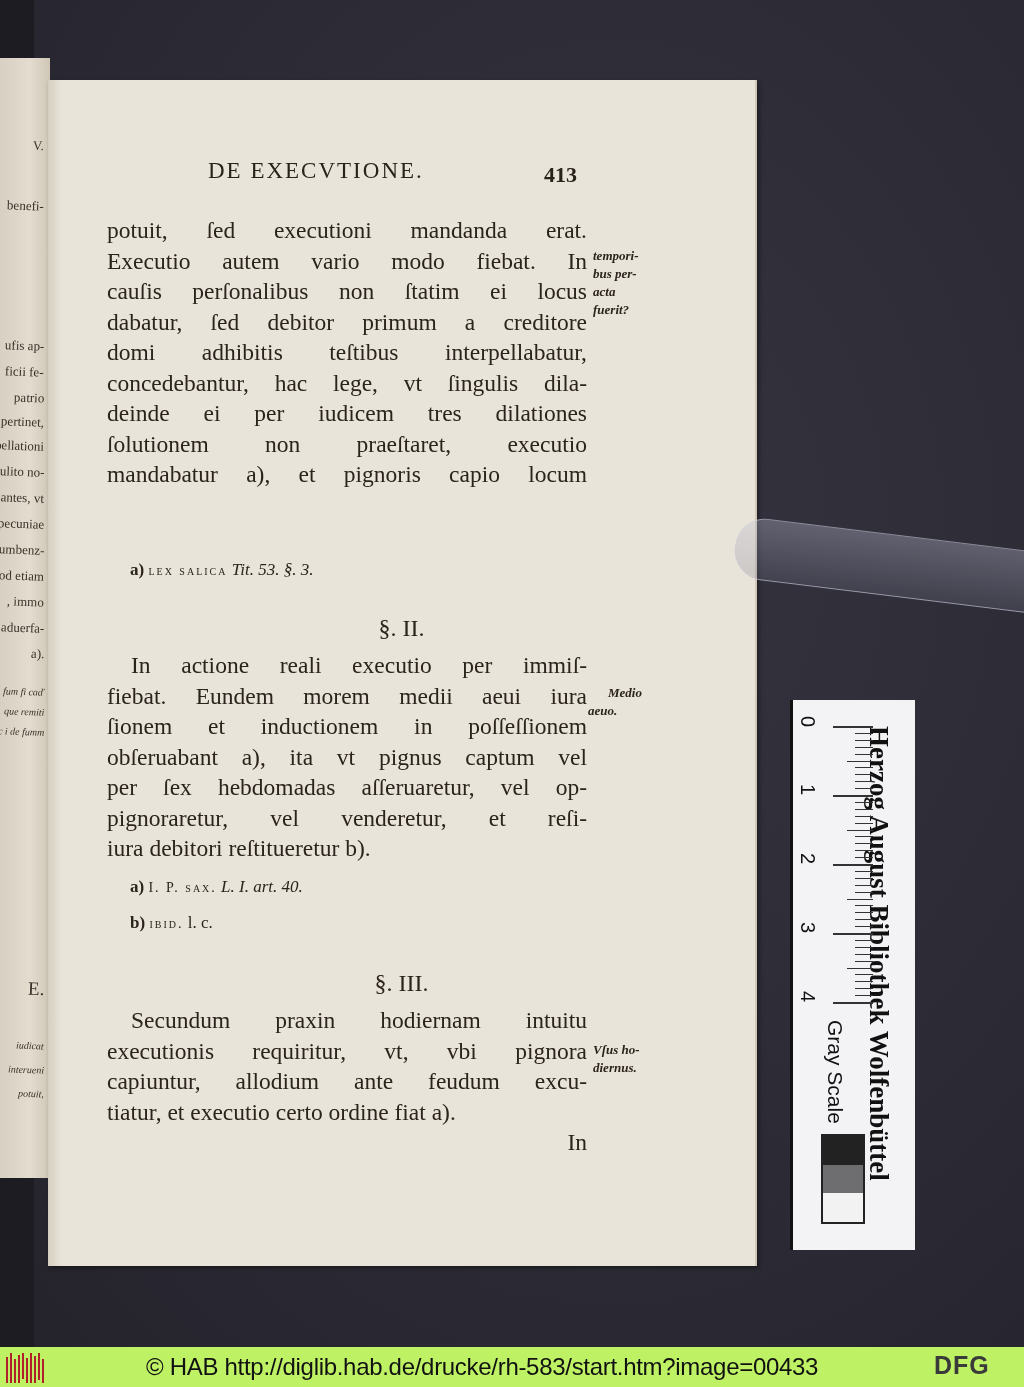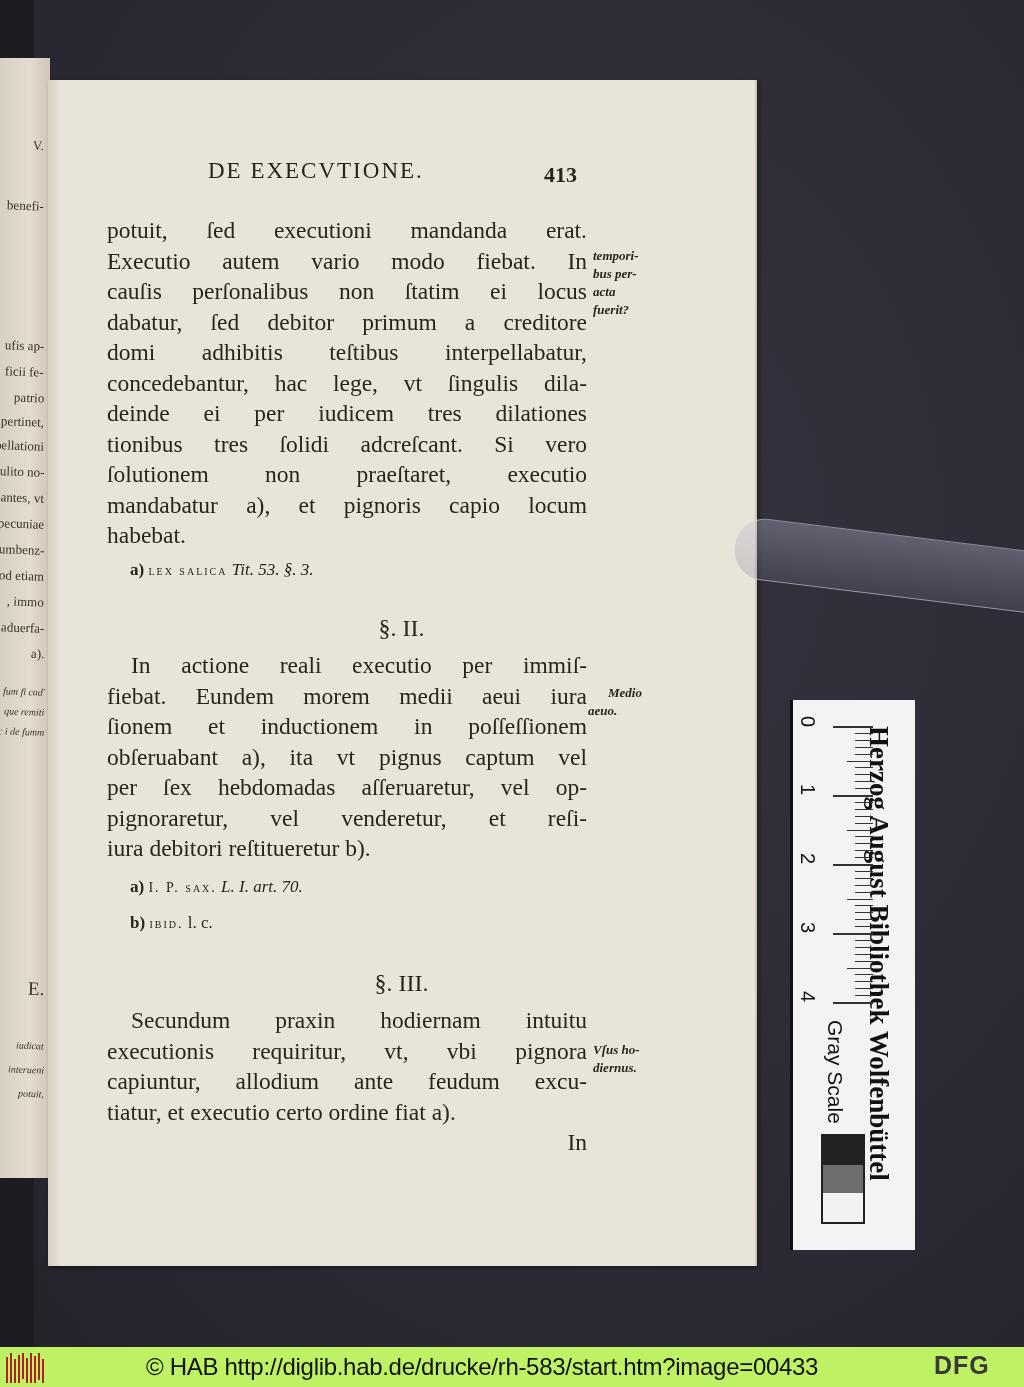--- a/index.html
+++ b/index.html
@@ -80,24 +80,22 @@
   <div class="page-number">413</div>
 
   <div class="body" style="top:135px">
     <p>potuit,  ſed  executioni  mandanda  erat.</p>
     <p>Executio autem vario modo fiebat.  In</p>
     <p>cauſis perſonalibus non ſtatim ei locus</p>
     <p>dabatur, ſed debitor primum a creditore</p>
     <p>domi adhibitis teſtibus interpellabatur,</p>
     <p>concedebantur, hac lege, vt ſingulis dila-</p>
     <p>deinde ei per iudicem tres dilationes</p>
-    <p>tionibus tres ſolidi adcreſcant.  Si vero</p>
     <p>ſolutionem non praeſtaret, executio</p>
     <p>mandabatur a), et pignoris capio locum</p>
-    <p class="last">habebat.</p>
   </div>
 
   <div class="note" style="top:480px">
     <b>a)</b>
     <span class="sc">lex salica</span>
     <span class="it">Tit. 53. §. 3.</span>
   </div>
 
   <div class="section" style="top:535px">§. II.</div>
 
@@ -107,21 +105,21 @@
     <p>ſionem et inductionem in poſſeſſionem</p>
     <p>obſeruabant a), ita vt pignus captum vel</p>
     <p>per ſex hebdomadas aſſeruaretur, vel op-</p>
     <p>pignoraretur, vel venderetur, et reſi-</p>
     <p class="last">iura debitori reſtitueretur b).</p>
   </div>
 
   <div class="note" style="top:797px">
     <b>a)</b>
     <span class="sc">I. P. sax.</span>
-    <span class="it">L. I. art. 70.</span>
+    <span class="it">L. I. art. 40.</span>
   </div>
   <div class="note" style="top:833px">
     <b>b)</b>
     <span class="sc">ibid.</span>
     <span>l. c.</span>
   </div>
 
   <div class="section" style="top:890px">§. III.</div>
 
   <div class="body" style="top:925px">

